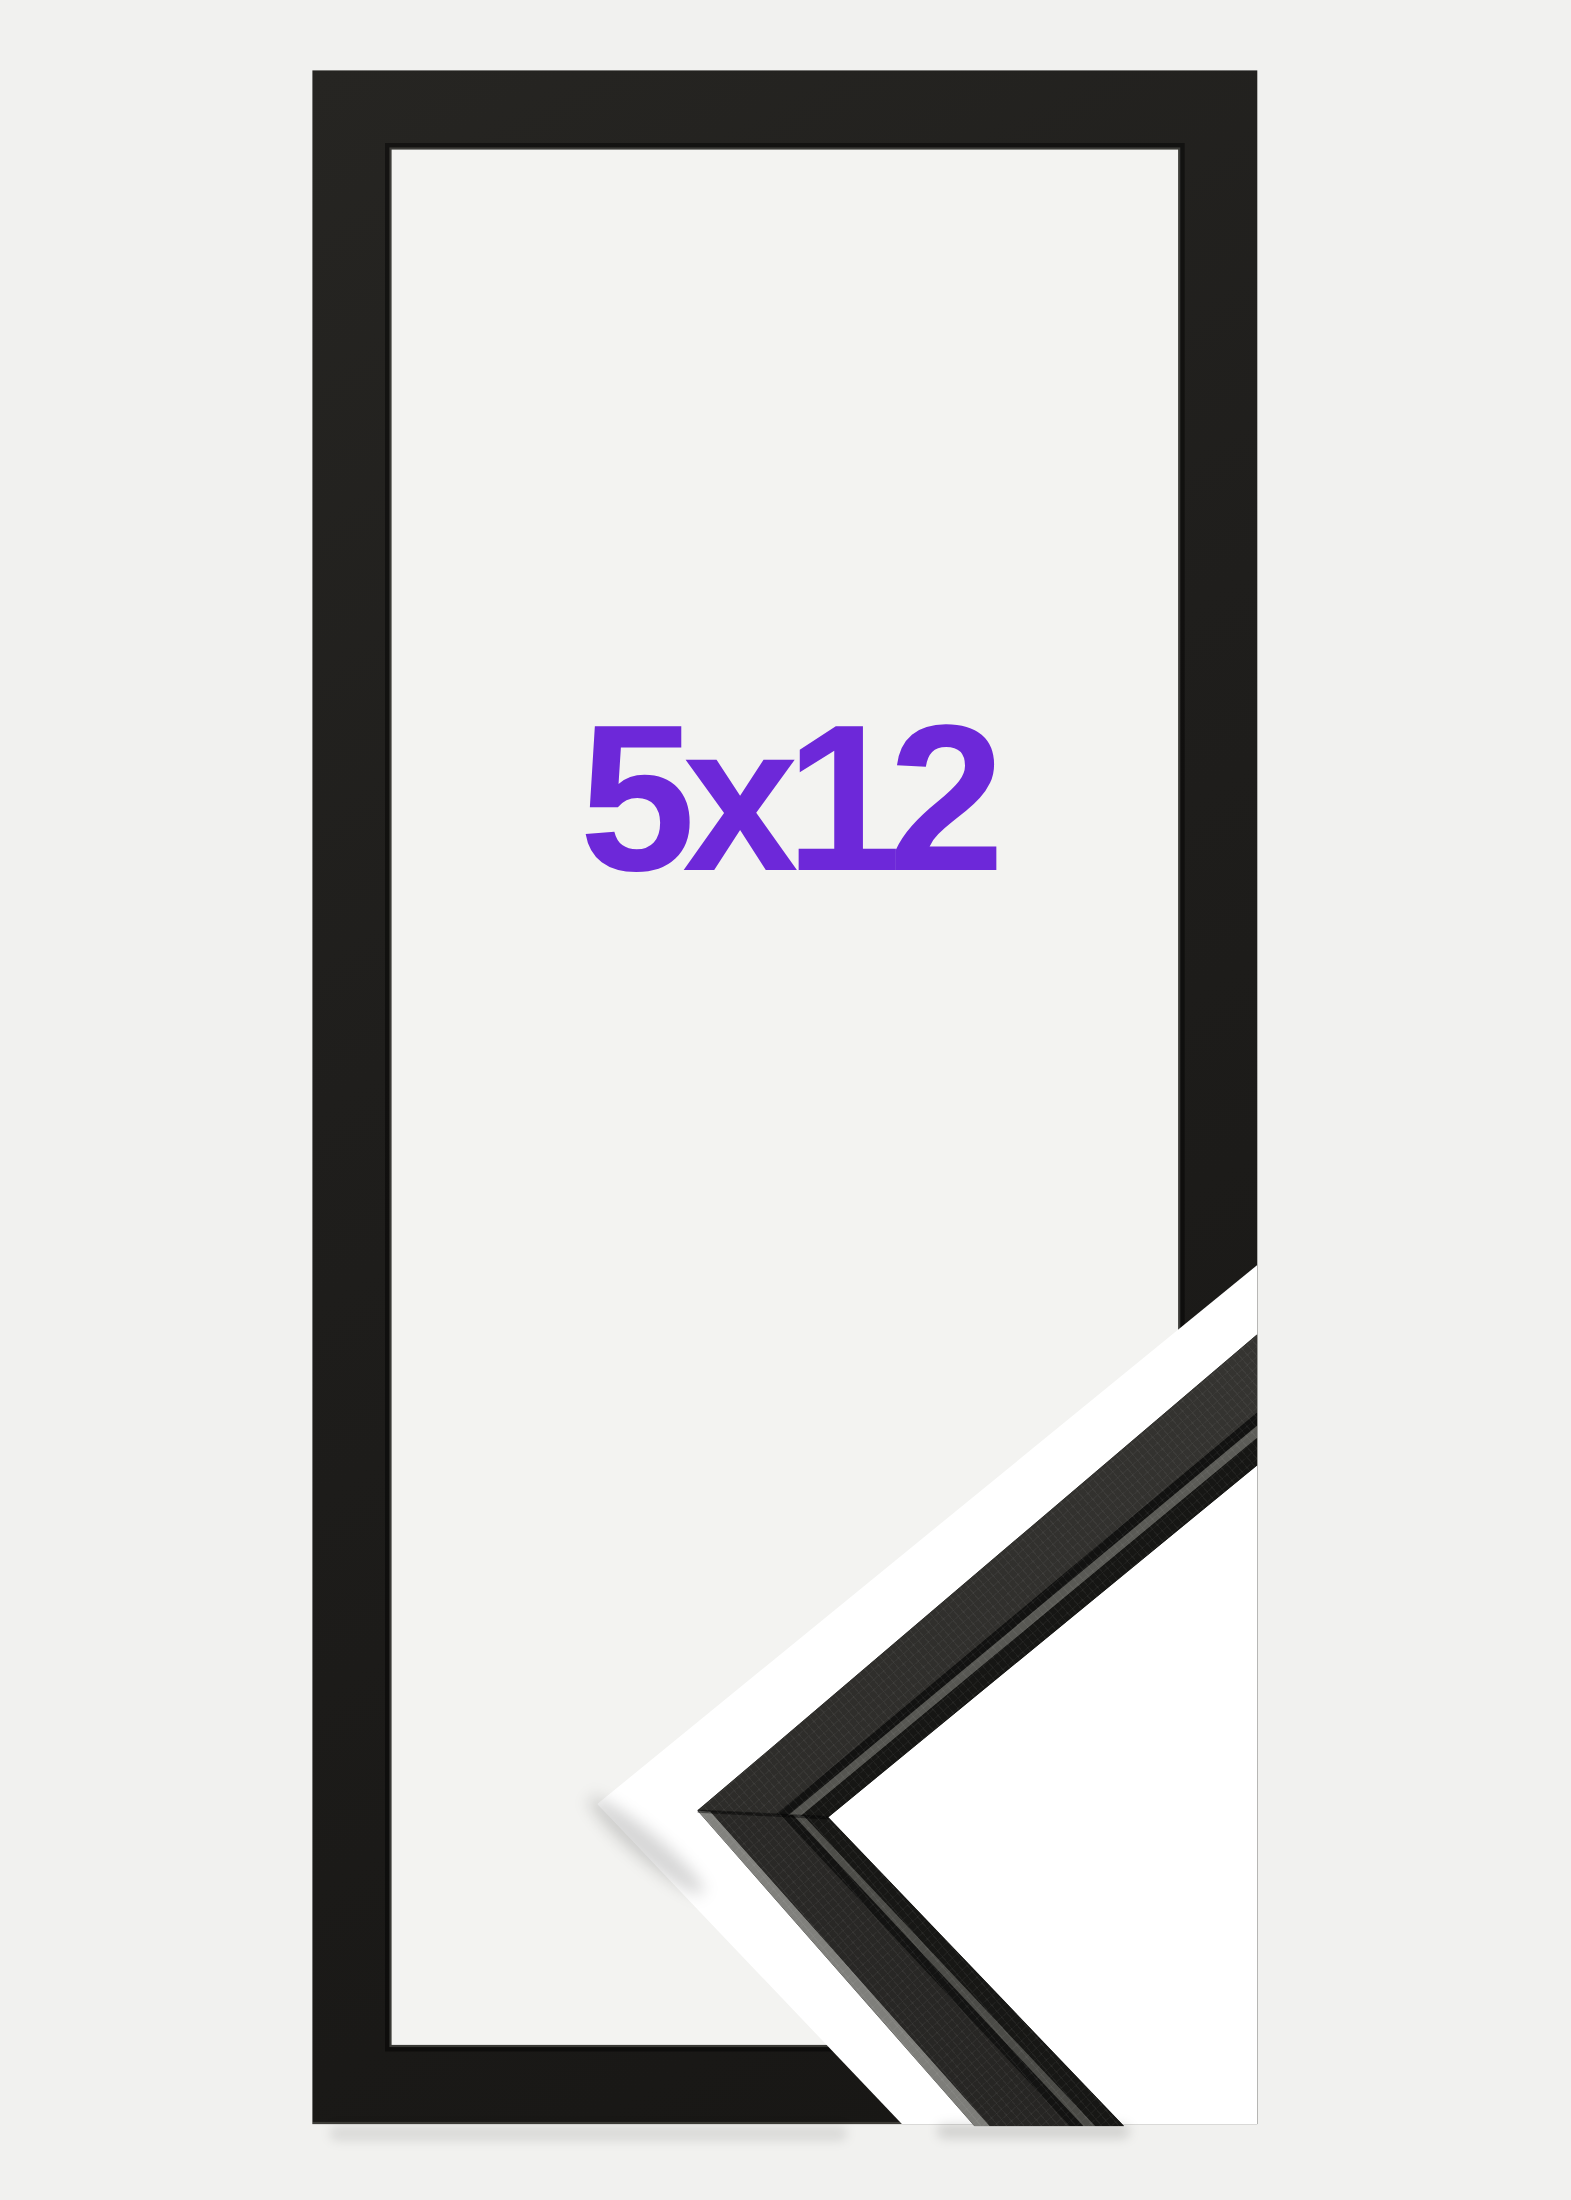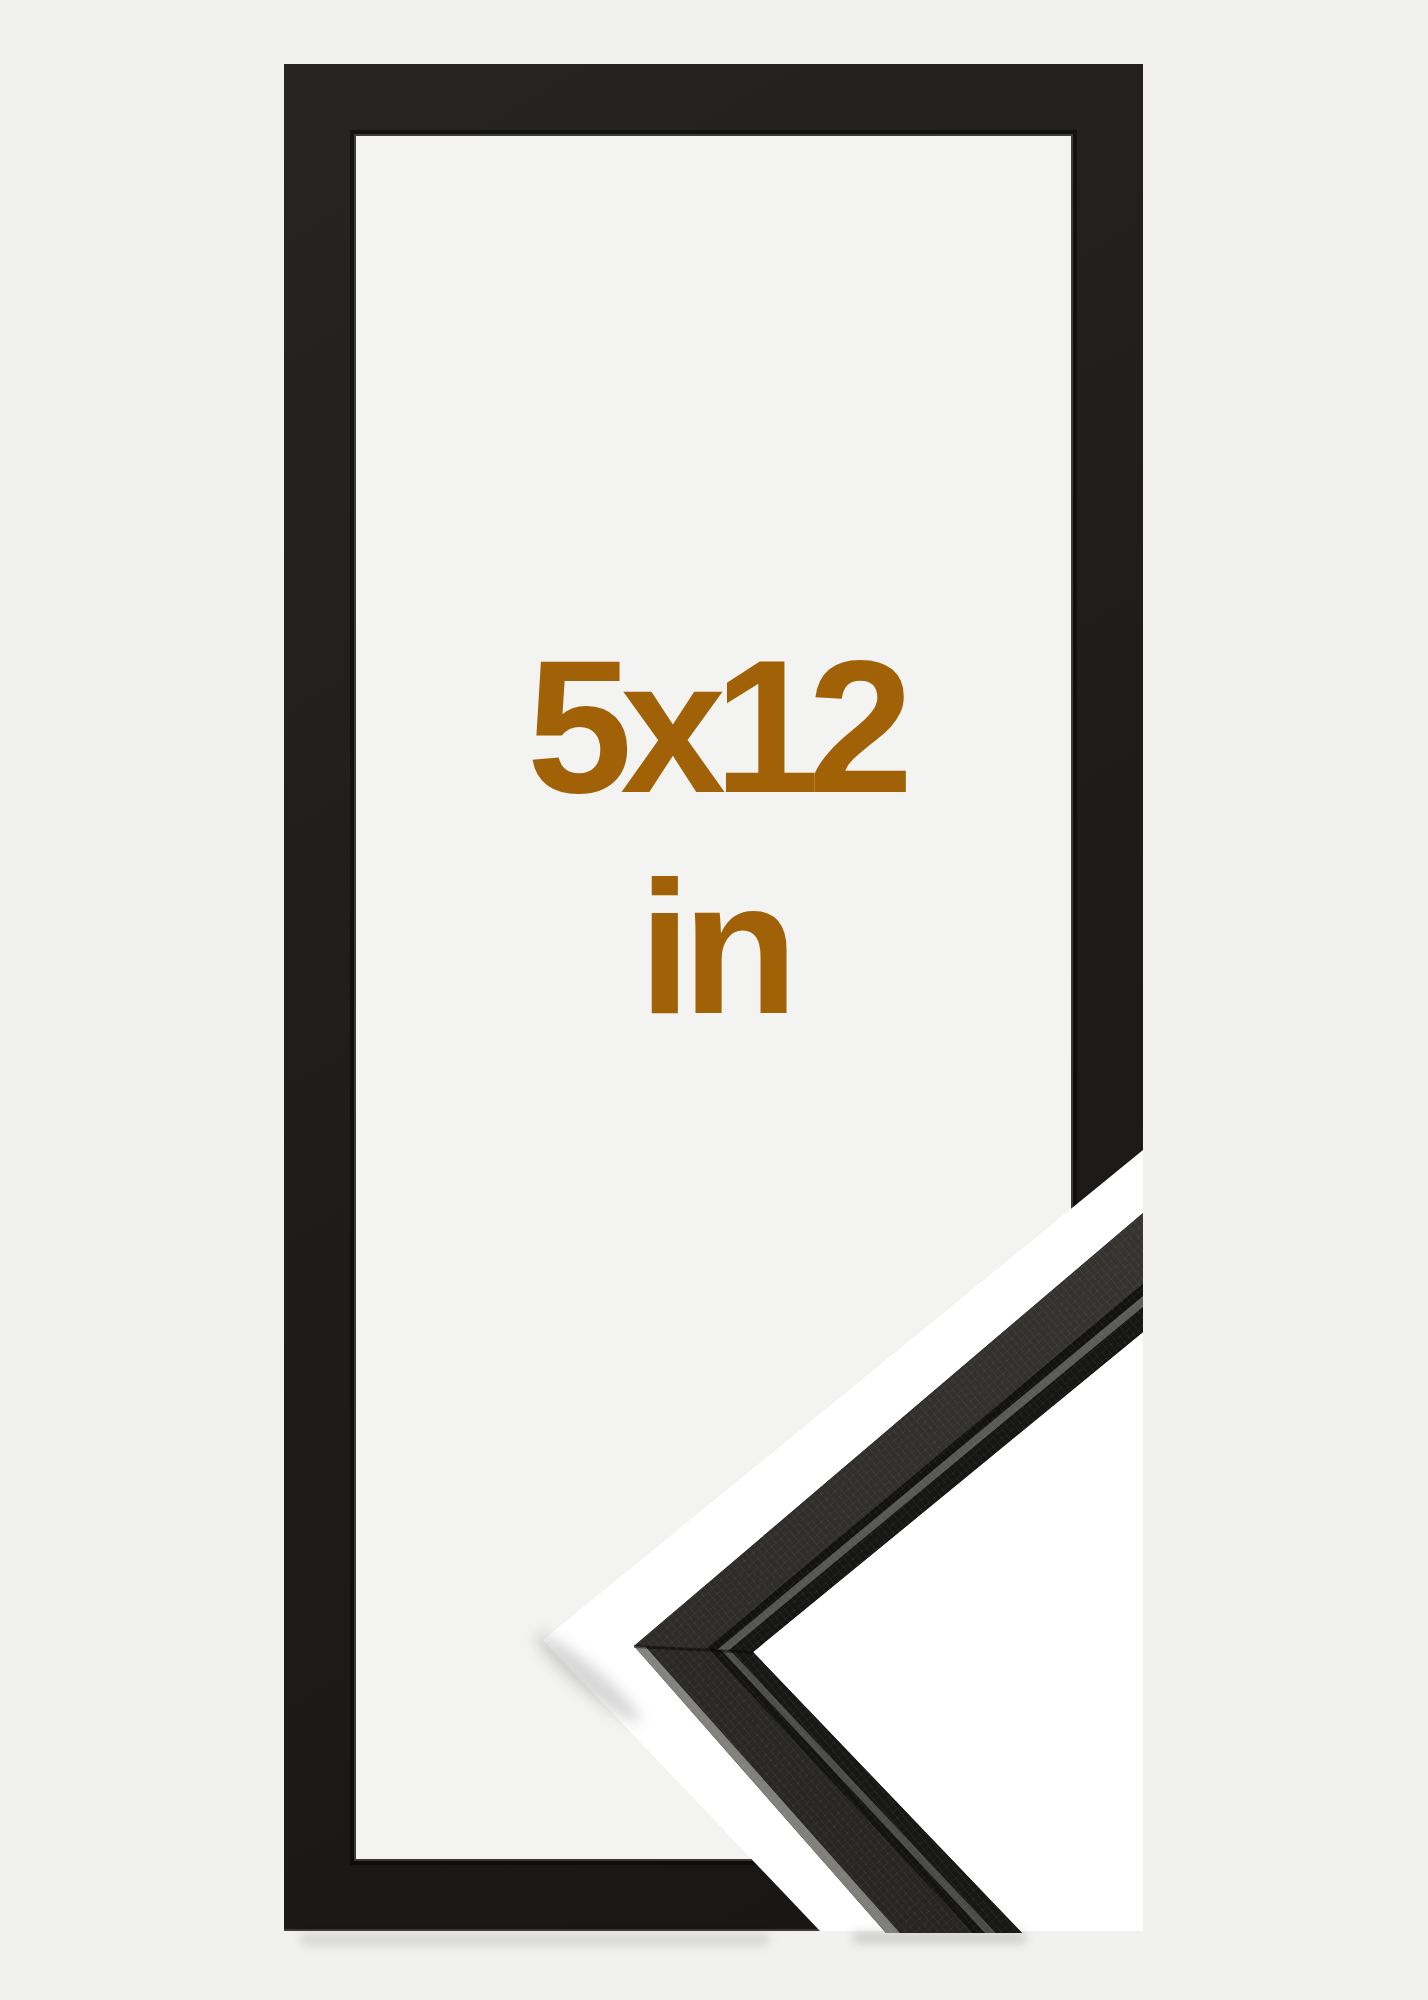--- a/index.html
+++ b/index.html
@@ -25,21 +25,21 @@
   .frame-hole{
     position:absolute;inset:72px;
     background:#f3f3f1;
     box-shadow:0 0 0 2px rgba(130,130,122,0.38), 0 0 0 6px rgba(0,0,0,0.45);
   }
 
   
   .size-line,.unit-line{
     position:absolute;left:356px;width:716px;
     text-align:center;
-    color:#a16207;
+    color:#6d28d9;
     font-weight:700;
     font-size:190px;
     line-height:160px;
     white-space:nowrap;
   }
   .size-line{top:646px;letter-spacing:-12px;}
   .unit-line{top:867px;letter-spacing:-9px;}
 
   
   .cut-region{
@@ -91,21 +91,20 @@
 </head>
 <body>
 
 <div class="canvas">
 
   <div class="frame">
     <div class="frame-hole"></div>
   </div>
 
   <div class="size-line">5x12</div>
-  <div class="unit-line">in</div>
 
   <div class="shadow shadow-frame-bottom"></div>
 
   <div class="layer cut-region"></div>
 
   <div class="shadow shadow-sample-vertex"></div>
   <div class="shadow shadow-sample-tip"></div>
 
   <div class="layer sample-base"></div>
   <div class="layer s-up-face"></div>

